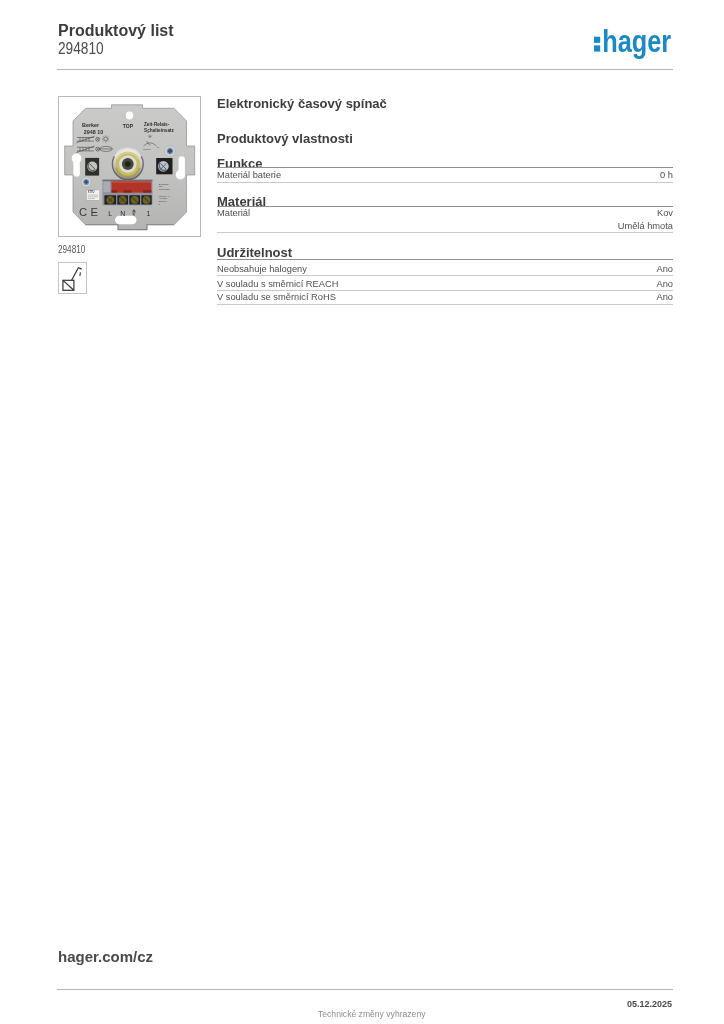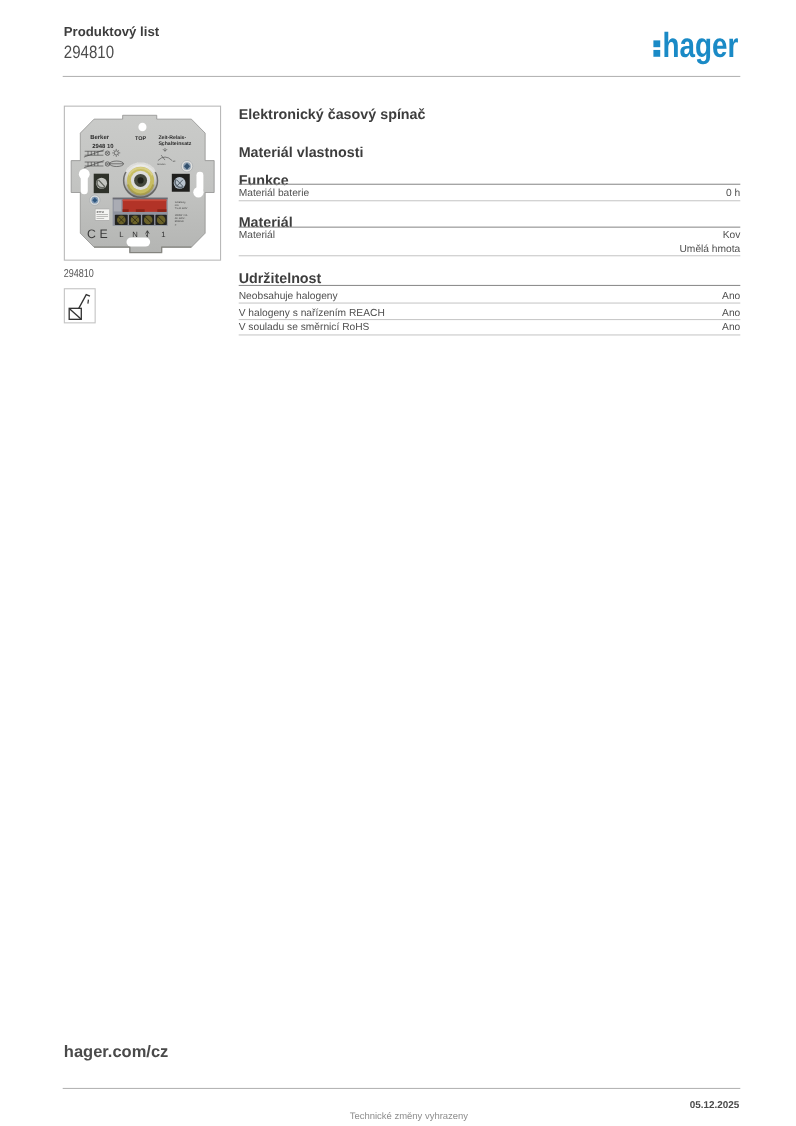--- a/index.html
+++ b/index.html
@@ -9,21 +9,21 @@
   .b{font-weight:bold;}
   .row{position:absolute;left:217px;width:456px;font-size:9.3px;line-height:1;color:#4f4f4f;}
   .row .r{float:right;}
   .secline{position:absolute;left:217px;width:456px;height:1.2px;background:#8f8f8f;}
   .rowline{position:absolute;left:217px;width:456px;height:1px;background:#c9c9c9;}
   .sect{position:absolute;left:217px;font-size:13px;line-height:1;font-weight:bold;color:#3d3d3d;}
 </style>
 </head>
 <body>
 
-<div class="abs b" style="left:58px;top:23.2px;font-size:12px;line-height:1;color:#3d3d3d;">Produktový list</div>
+<div class="abs b" style="left:58px;top:23.2px;font-size:16px;line-height:1;color:#3d3d3d;">Produktový list</div>
 
 <div class="abs" style="left:58px;top:40px;font-size:16.3px;line-height:1;color:#4c4c4c;transform:scaleX(0.84);transform-origin:left top;">294810</div>
 
 <div class="abs" style="left:592px;top:26px;">
 <svg width="82" height="34" viewBox="0 0 82 34">
   <rect x="2" y="10.7" width="6.2" height="6.2" fill="#1a8ac6"></rect>
   <rect x="2" y="19.4" width="6.2" height="6.2" fill="#1a8ac6"></rect>
   <text x="10.2" y="25.6" font-family="Liberation Sans, sans-serif" font-weight="bold" font-size="31.6" fill="#1a8ac6" textLength="69" lengthAdjust="spacingAndGlyphs">hager</text>
 </svg>
 </div>
@@ -177,21 +177,21 @@
 <svg width="27" height="30" viewBox="0 0 27 30">
   <rect x="3.9" y="17.3" width="11" height="10" fill="none" stroke="#333333" stroke-width="1.2"></rect>
   <path d="M4.2 17.6 L14.6 27" stroke="#333333" stroke-width="1.2" fill="none"></path>
   <path d="M12.6 17.3 L19.4 4.8 L22.8 6.1" stroke="#333333" stroke-width="1.2" fill="none"></path>
   <path d="M21.4 9.4 L20.9 13" stroke="#333333" stroke-width="1.1" fill="none"></path>
 </svg>
 </div>
 
 <div class="sect" style="top:96.7px;">Elektronický časový spínač</div>
 
-<div class="sect" style="top:132px;">Materiál vlastnosti</div>
+<div class="sect" style="top:132px;">Produktový vlastnosti</div>
 
 <div class="sect" style="top:156.7px;">Funkce</div>
 <div class="secline" style="top:166.6px;"></div>
 
 <div class="row" style="top:170.5px;"><span class="r">0 h</span><span>Materiál baterie</span></div>
 <div class="rowline" style="top:181.8px;"></div>
 
 <div class="sect" style="top:195.2px;">Materiál</div>
 <div class="secline" style="top:205.6px;"></div>
 
@@ -200,21 +200,21 @@
     <span class="r">Umělá hmota</span>
   </div>
 <div class="rowline" style="top:231.5px;"></div>
 
 <div class="sect" style="top:246.1px;">Udržitelnost</div>
 <div class="secline" style="top:259px;"></div>
 
 <div class="row" style="top:264.5px;"><span class="r">Ano</span><span>Neobsahuje halogeny</span></div>
 <div class="rowline" style="top:274.9px;"></div>
 
-<div class="row" style="top:279.5px;"><span class="r">Ano</span><span>V halogeny s nařízením REACH</span></div>
+<div class="row" style="top:279.5px;"><span class="r">Ano</span><span>V souladu s směrnicí REACH</span></div>
 <div class="rowline" style="top:289.7px;"></div>
 
 <div class="row" style="top:293.2px;"><span class="r">Ano</span><span>V souladu se směrnicí RoHS</span></div>
 <div class="rowline" style="top:304.3px;"></div>
 
 <div class="abs" style="left:57px;top:988.8px;width:616px;height:1px;background:#b5b5b5;"></div>
 
 <div class="abs b" style="left:58px;top:949px;font-size:15px;line-height:1;color:#4a4a4a;">hager.com/cz</div>
 
 <div class="abs" style="left:318px;top:999.8px;font-size:8.6px;line-height:1;color:#8d8d8d;margin-top:10px;">Technické změny vyhrazeny</div>

